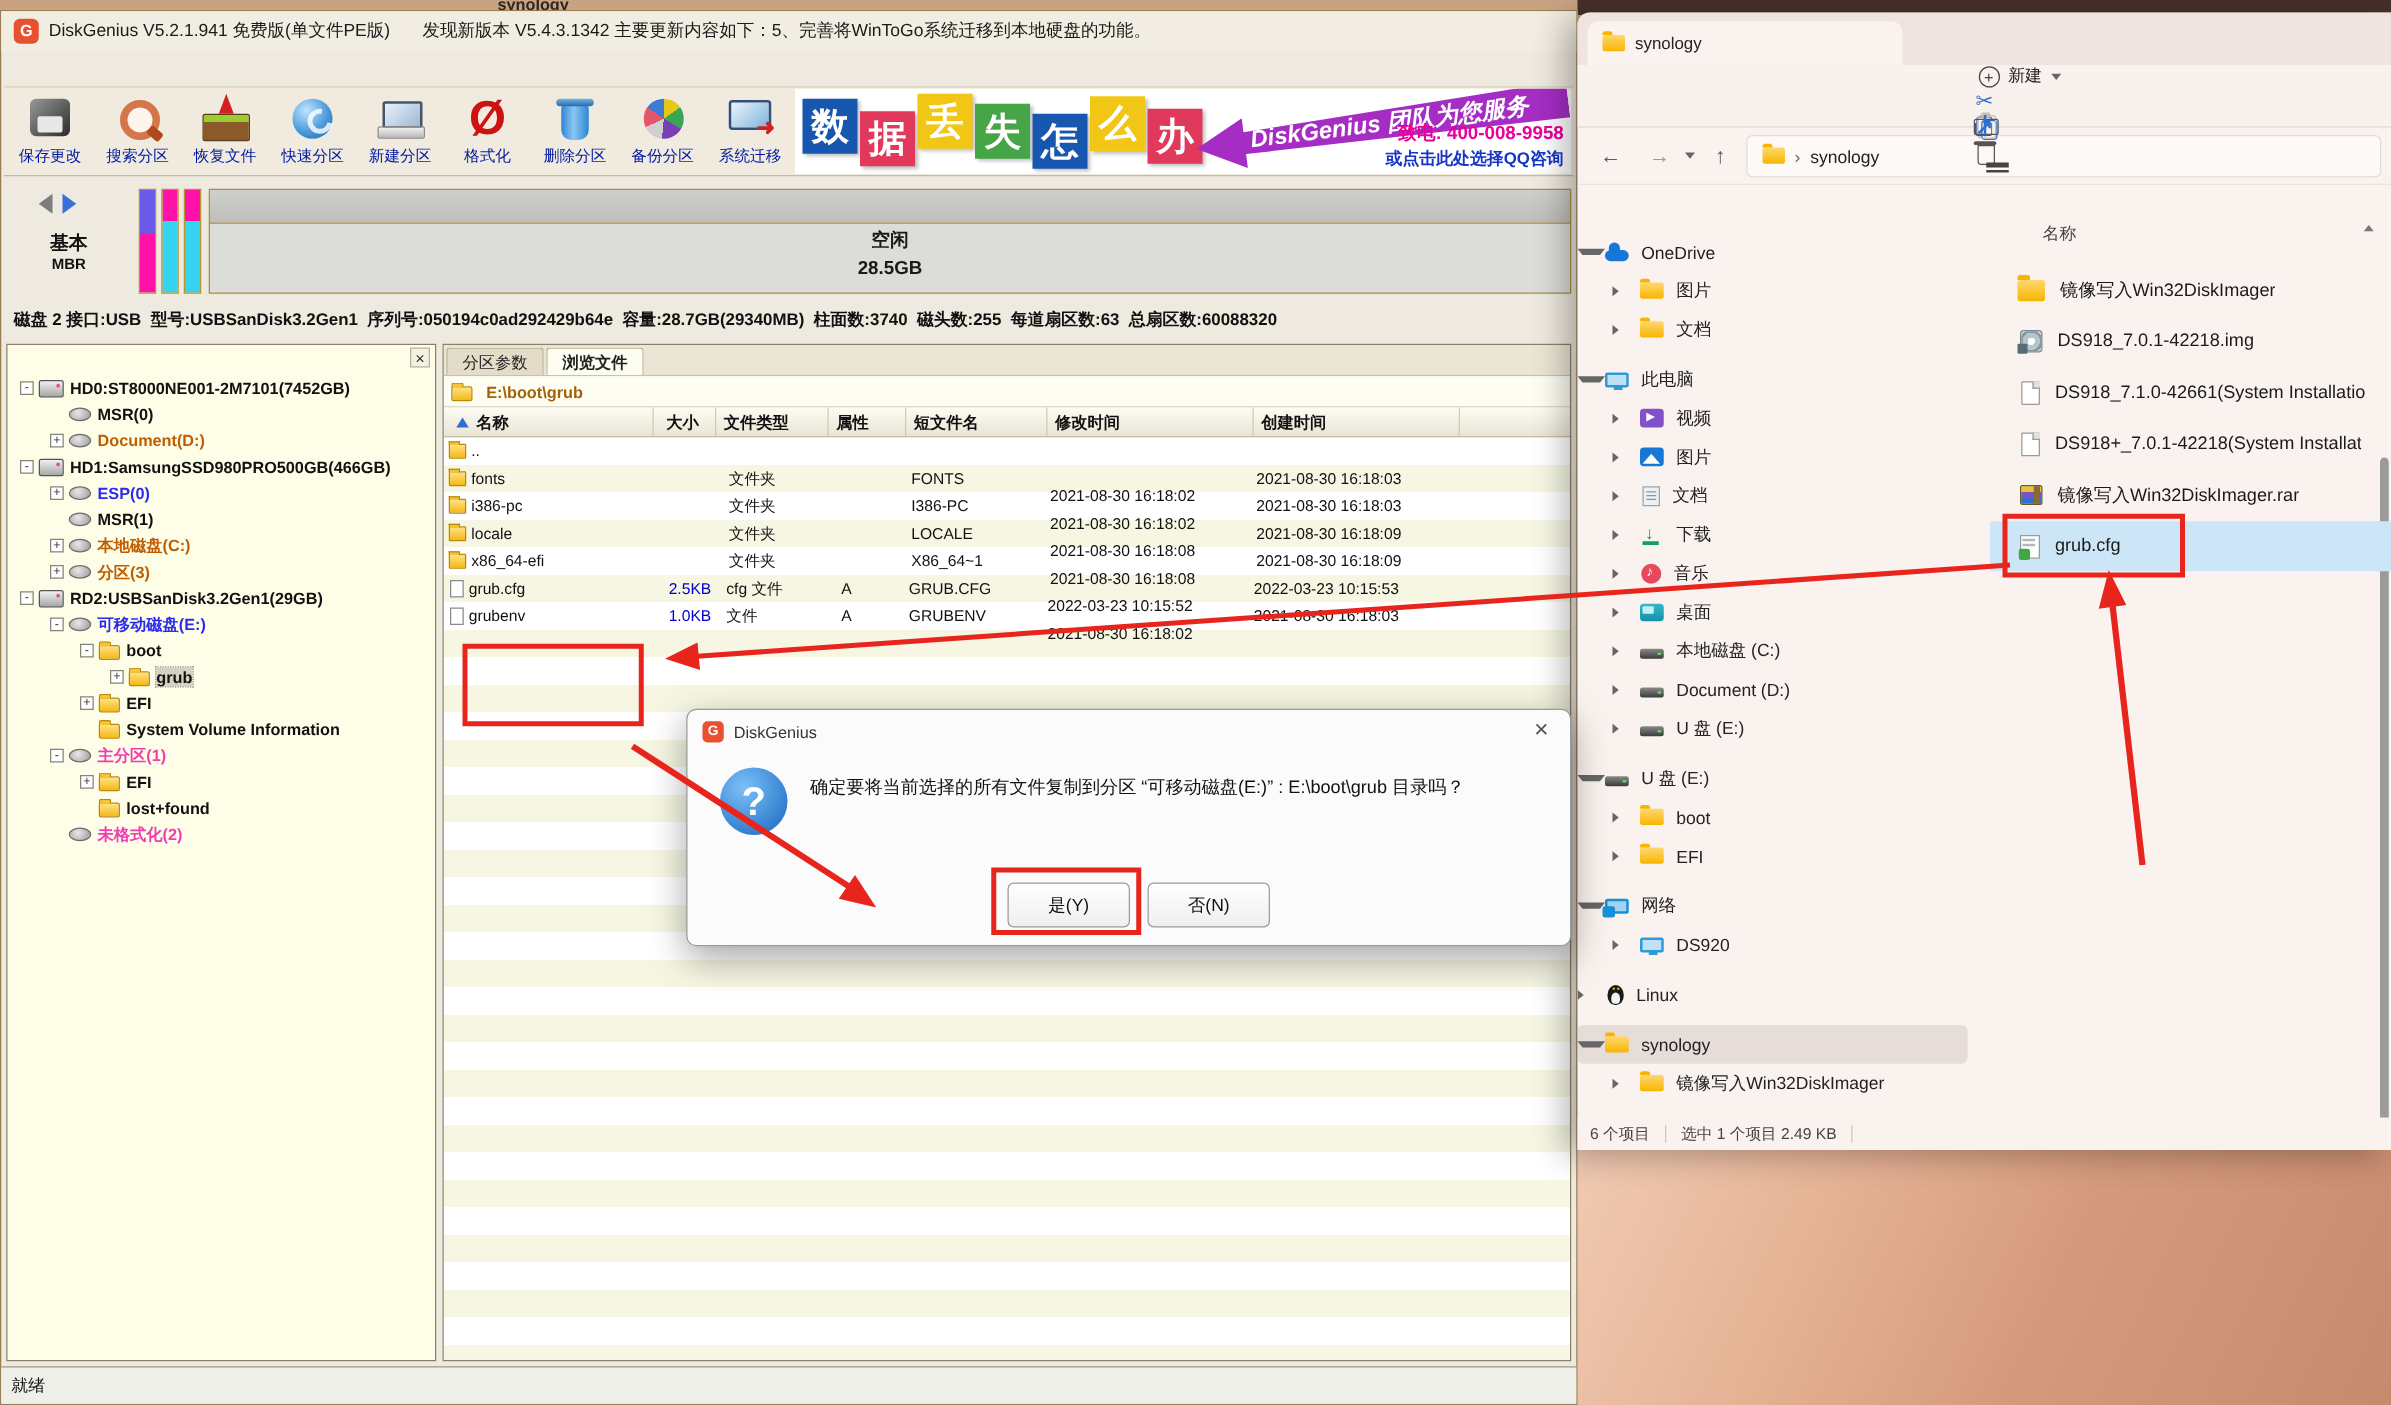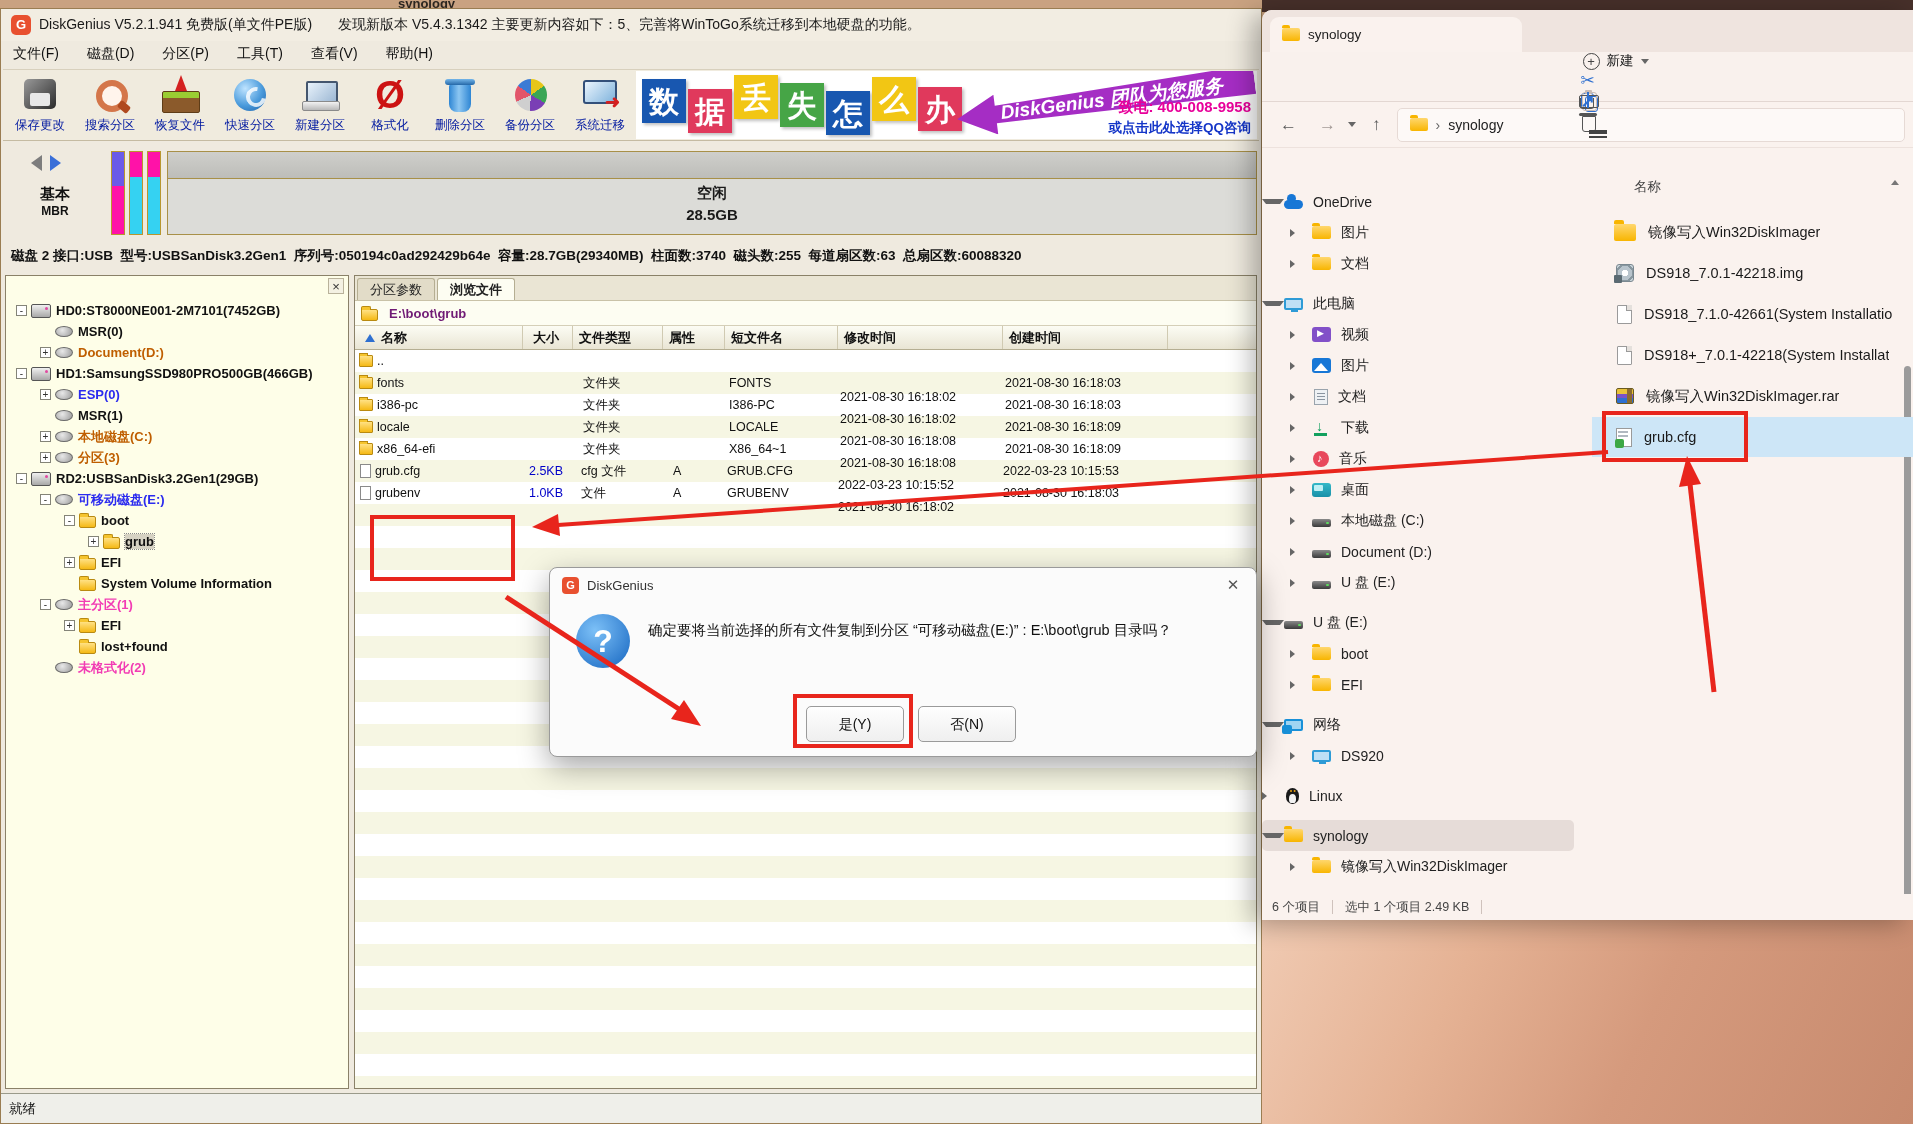--- a/index.html
+++ b/index.html
@@ -127,34 +127,34 @@
   .c-brown { color:#BF5E00; } .c-blue { color:#2B2BEF; } .c-mag { color:#F23CB4; }
   .tl.sel { background:#D6D2C3; outline:1px dotted #8a8a8a; }
 
   .splitter { width:5px; }
   .rpanel { flex:1; display:flex; flex-direction:column; border:1px solid #8a8168; background:#FBFBEF; overflow:hidden; }
   .rtabs { height:25px; display:flex; background:#EAE5D4; border-bottom:1px solid #c9c2a8; padding-left:2px; padding-top:2px; }
   .rtab { padding:0 12px; font-size:13px; color:#222; line-height:22px; border:1px solid #b5ae92; border-bottom:none;
      border-radius:3px 3px 0 0; background:#E2DCC8; margin-right:2px; }
   .rtab.active { background:#FDFDF2; font-weight:bold; }
   .pathbar { height:25px; display:flex; align-items:center; background:#FDFDF2; border-bottom:1px solid #d5cfb8; padding-left:6px; }
-  .pathbar .ptext { font-size:13px; font-weight:bold; color:#701a75; margin-left:6px; }
+  .pathbar .ptext { font-size:13px; font-weight:bold; color:#a16207; margin-left:6px; }
   .thead { height:24px; display:flex; align-items:center; font-size:13px; font-weight:bold; color:#111;
      background:linear-gradient(#FCFCF4,#E9E5D4); border-bottom:1px solid #b5ae92; }
   .thead .hc { border-right:1px solid #d0cab2; height:100%; display:flex; align-items:center; padding-left:6px; }
   .sortup { width:0; height:0; border-left:5px solid transparent; border-right:5px solid transparent;
      border-bottom:8px solid #2E6FD0; margin:0 6px 0 4px; }
   .hc.h-name{ width:168px; } .hc.h-size{ width:50px; justify-content:flex-end; padding-right:13px; }
   .hc.h-type{ width:90px; } .hc.h-attr{ width:62px; } .hc.h-short{ width:113px; }
   .hc.h-mod{ width:165px; } .hc.h-cre{ width:165px; } .hc.h-fill{ flex:1; border-right:none; }
   .rows { flex:1; position:relative;
      background:repeating-linear-gradient(to bottom, #FFFFFF 0 22px, #F6F6E3 22px 44px); }
   .frow { height:22px; display:flex; align-items:center; font-size:12.5px; color:#111; }
   .fc { overflow:hidden; white-space:nowrap; }
-  .fc.name { width:148px; } .fc.size { width:50px; text-align:center; color:#0000C8; padding-right:4px; }
+  .fc.name { width:148px; } .fc.size { width:50px; text-align:right; color:#0000C8; padding-right:4px; }
   .fc.type { width:90px; padding-left:8px; } .fc.attr { width:62px; padding-left:10px; }
   .fc.short { width:113px; padding-left:2px; } .fc.mod { width:165px;margin-top:28px; } .fc.cre { width:165px; }
   .fic { width:14px; height:12px; margin:0 4px 0 4px; flex:0 0 auto; }
   .fic.fold { background:linear-gradient(#FFE184,#F5B915); border:1px solid #B98A10; border-radius:1px; position:relative; }
   .fic.fold::before { content:""; position:absolute; left:-1px; top:-3px; width:7px; height:2px; background:#F5C42E;
      border:1px solid #B98A10; border-bottom:none; }
   .fic.file { width:11px; height:14px; background:#fff; border:1px solid #8a8a8a; margin-left:5px; }
   .dg-status { position:absolute; left:0; right:0; bottom:0; height:30px; background:#EFEFEA;
      border-top:1px solid #9a9a8a; font-size:13.5px; color:#111; display:flex; align-items:center; padding-left:8px; }
 
@@ -301,28 +301,20 @@
   <span>synology</span>
 </div>
 <div class="top-strip-dark"></div>
 <div class="wallpaper"></div>
 
 <div class="dg">
   <div class="dg-title">
     <span class="dg-logo">G</span>
     <span class="dg-title-text">DiskGenius V5.2.1.941 免费版(单文件PE版)</span>
     <span class="dg-update">发现新版本 V5.4.3.1342 主要更新内容如下：5、完善将WinToGo系统迁移到本地硬盘的功能。</span>
-  </div>
-  <div class="dg-menu">
-    <span>文件(F)</span>
-    <span>磁盘(D)</span>
-    <span>分区(P)</span>
-    <span>工具(T)</span>
-    <span>查看(V)</span>
-    <span>帮助(H)</span>
   </div>
 
   <div class="dg-toolbar">
     <div class="dg-tools">
       <div class="dg-tool">
         <span class="tbi i-save"></span>
         <span class="lab">保存更改</span>
       </div>
       <div class="dg-tool">
         <span class="tbi i-search"></span>

